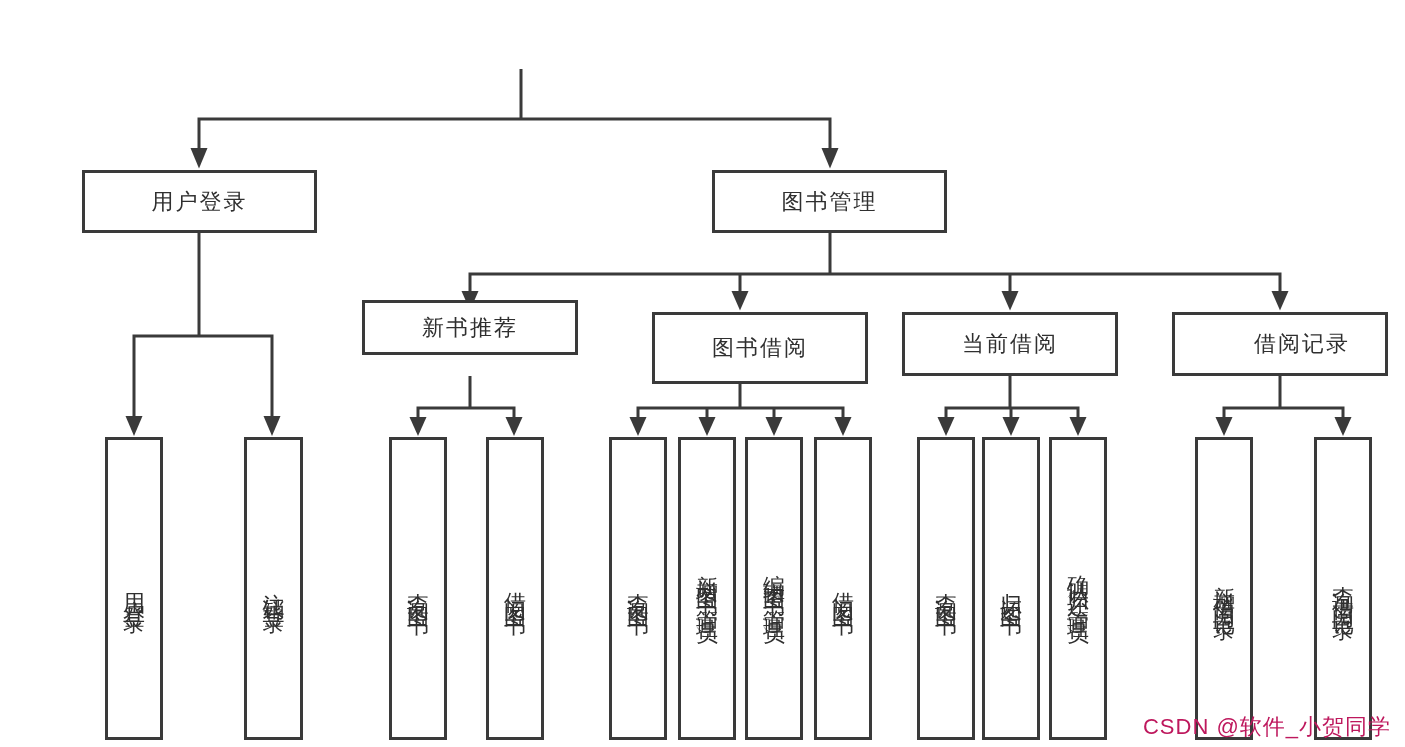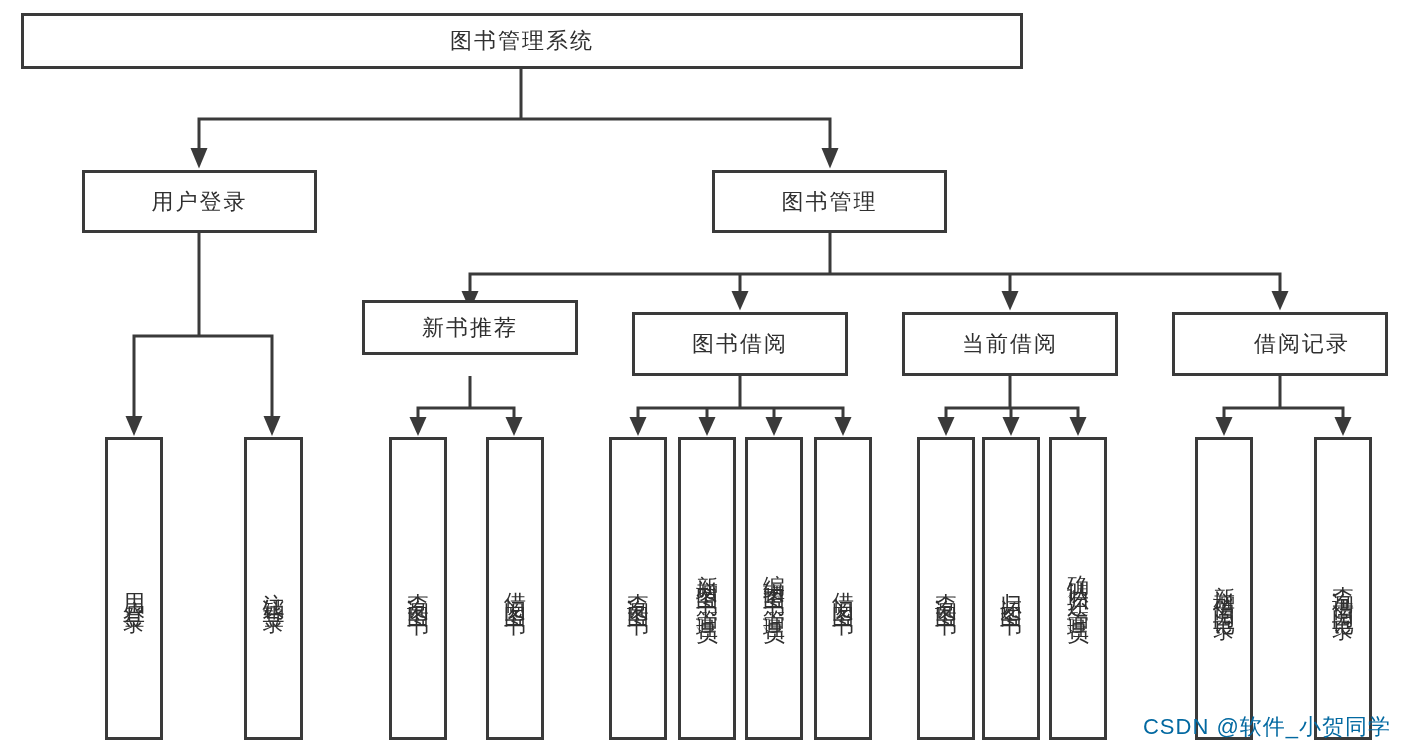--- a/index.html
+++ b/index.html
@@ -51,21 +51,21 @@
     font-size: 22px;
     letter-spacing: 7px;
     white-space: nowrap;
   }
   .watermark {
     position: absolute;
     top: 712px;
     right: 14px;
     font-size: 22px;
     letter-spacing: 1px;
-    color: #0369a1;
+    color: #be185d;
     white-space: nowrap;
   }
 </style>
 </head>
 <body>
 
 <div class="stage">
 
   <svg width="1405" height="747" viewBox="0 0 1405 747">
     <g class="conn">
@@ -103,35 +103,32 @@
       <polygon points="1002.5,417 1019.5,417 1011,436"></polygon>
       <polygon points="1069.5,417 1086.5,417 1078,436"></polygon>
     </g>
     <g class="conn">
       <path d="M1280 376 V408 M1224 418 V408 H1343 V418"></path>
       <polygon points="1215.5,417 1232.5,417 1224,436"></polygon>
       <polygon points="1334.5,417 1351.5,417 1343,436"></polygon>
     </g>
   </svg>
 
-  <div class="box h" style="left:21px; top:13px; width:1002px; height:56px;">
-    <span>图书管理系统</span>
-  </div>
 
   <div class="box h" style="left:82px; top:170px; width:235px; height:63px;">
     <span>用户登录</span>
   </div>
   <div class="box h" style="left:712px; top:170px; width:235px; height:63px;align-items:center;">
     <span>图书管理</span>
   </div>
 
   <div class="box h" style="left:362px; top:300px; width:216px; height:55px;justify-content:center;">
     <span>新书推荐</span>
   </div>
-  <div class="box h" style="left:632px; top:312px; width:216px; height:64px;">
+  <div class="box h" style="left:652px; top:312px; width:216px; height:72px;">
     <span>图书借阅</span>
   </div>
   <div class="box h" style="left:902px; top:312px; width:216px; height:64px;font-family:Liberation Serif, serif;">
     <span>当前借阅</span>
   </div>
   <div class="box h" style="left:1172px; top:312px; width:216px; height:64px;padding-left:44px;">
     <span>借阅记录</span>
   </div>
 
   <div class="box v" style="left:105px; top:437px; width:58px; height:303px;">

